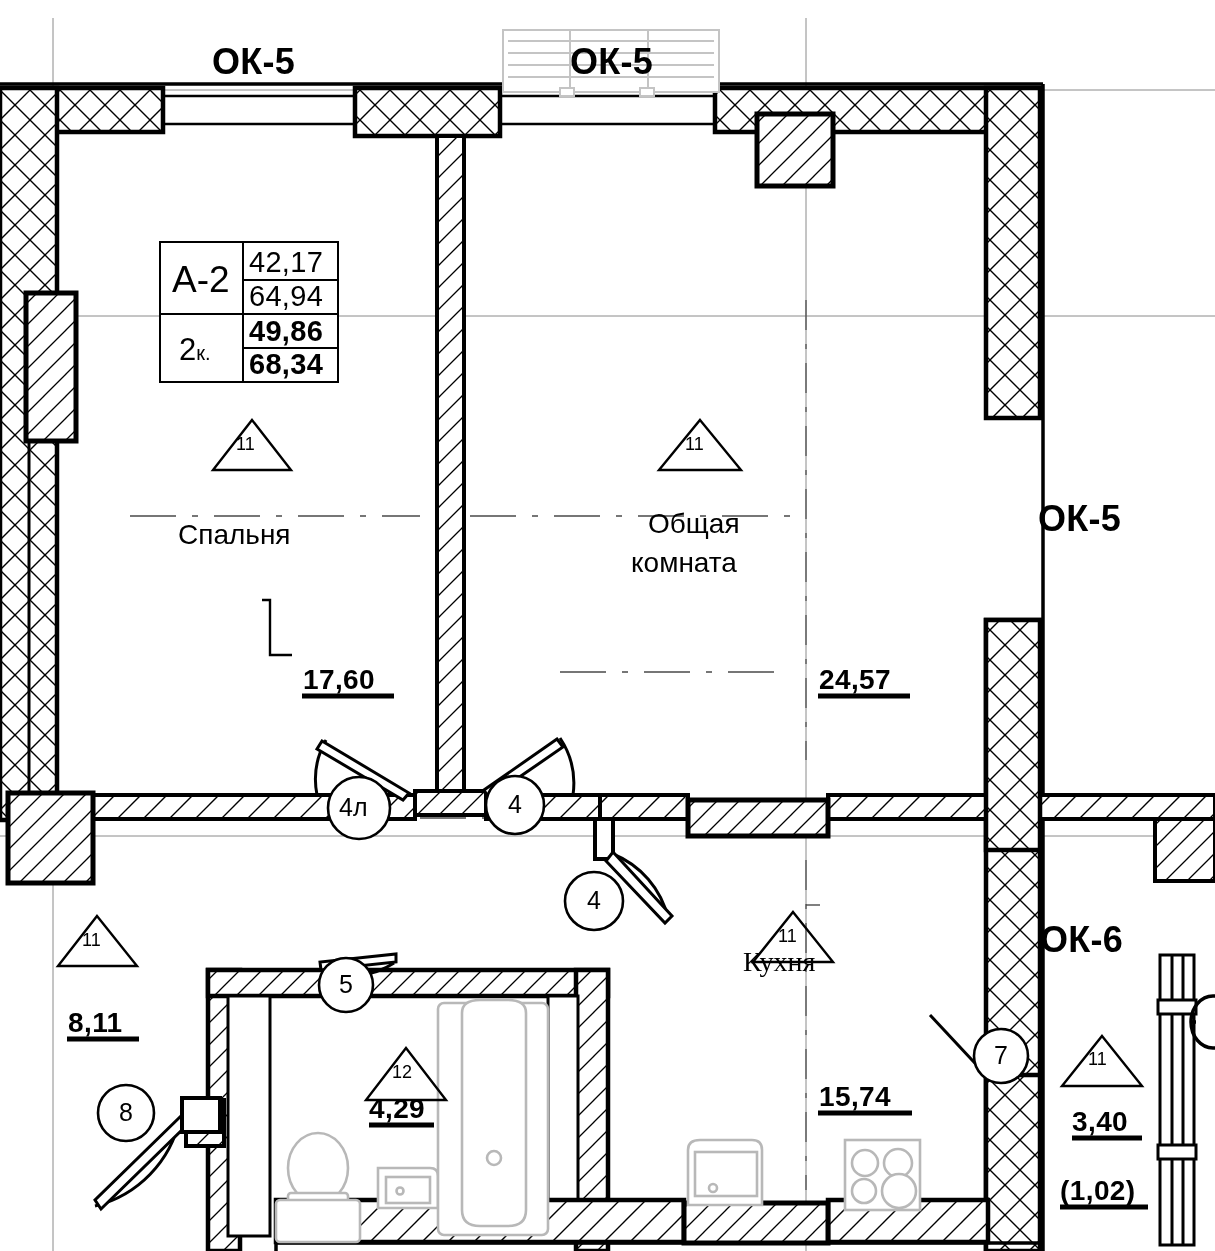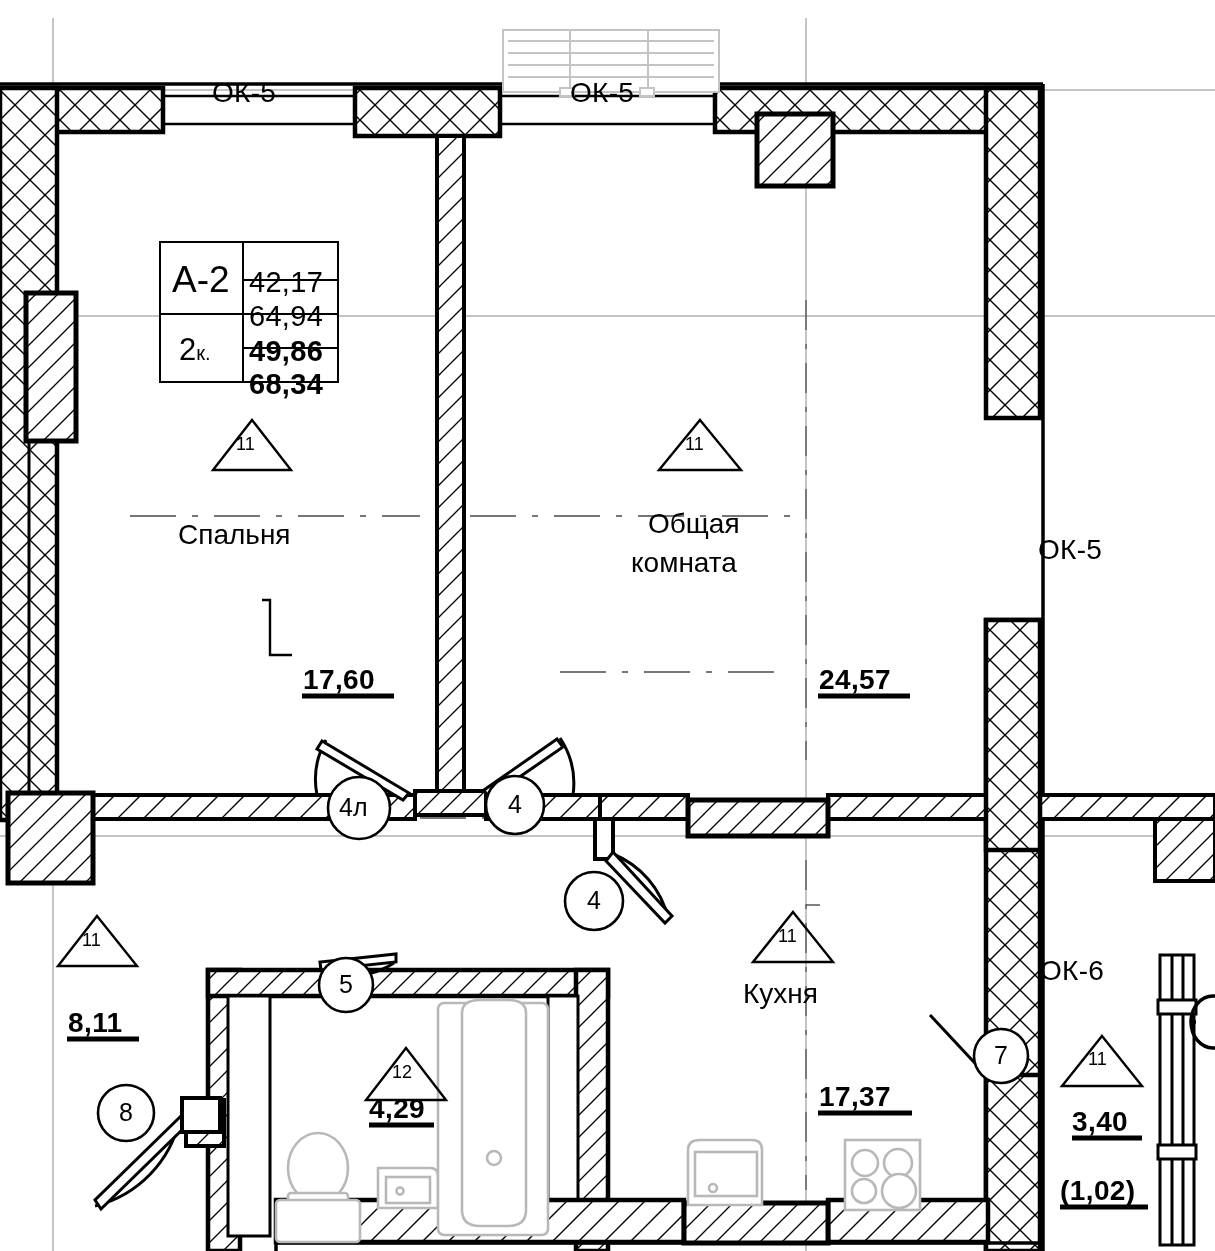--- a/index.html
+++ b/index.html
@@ -27,28 +27,28 @@
     height: 1251px;
     display: block;
   }
   .lbl {
     position: absolute;
     white-space: nowrap;
     font-family: "Liberation Sans", sans-serif;
     color: #000;
     line-height: 1;
   }
-  .win-label { font-size: 28px; font-weight: 400; letter-spacing: 0.3px; margin-top: 35px; }
+  .win-label { font-size: 36px; font-weight: 700; letter-spacing: 0.3px; }
   .room-name { font-size: 28px; font-weight: 400; text-align: center; }
   .area-val  { font-size: 28px; font-weight: 700; letter-spacing: 0.4px; }
   .tri-num   { font-size: 18px; font-weight: 400; }
   .circ-num  { font-size: 25px; font-weight: 400; }
   .tbl-code  { font-size: 37px; font-weight: 400; }
   .tbl-rooms { font-size: 31px; font-weight: 400; }
-  .tbl-num   { font-size: 29px; font-weight: 400; letter-spacing: 0.3px; margin-top: 20px; }
+  .tbl-num   { font-size: 29px; font-weight: 400; letter-spacing: 0.3px; }
   .tbl-num.bold { font-weight: 700; }
 </style>
 </head>
 <body>
 
 <div id="plan-root">
 
   <svg id="plan-svg" viewBox="0 0 1215 1251" xmlns="http://www.w3.org/2000/svg">
     <defs>
 
@@ -353,22 +353,22 @@
   <div class="lbl room-name" style="left:631px; top:549px;">комната</div>
   <div class="lbl area-val" style="left:819px; top:666px;">24,57</div>
 
   <div class="lbl tri-num" style="left:82px; top:931px;">11</div>
   <div class="lbl area-val" style="left:68px; top:1009px;">8,11</div>
 
   <div class="lbl tri-num" style="left:392px; top:1063px;">12</div>
   <div class="lbl area-val" style="left:369px; top:1095px;">4,29</div>
 
   <div class="lbl tri-num" style="left:778px; top:927px;">11</div>
-  <div class="lbl room-name" style="left:743px; top:980px;">Кухня</div>
-  <div class="lbl area-val" style="left:819px; top:1083px;">17,37</div>
+  <div class="lbl room-name" style="left:743px; top:948px;font-family:Liberation Serif, serif;">Кухня</div>
+  <div class="lbl area-val" style="left:819px; top:1083px;">15,74</div>
 
   <div class="lbl tri-num" style="left:1088px; top:1050px;">11</div>
   <div class="lbl area-val" style="left:1072px; top:1108px;">3,40</div>
   <div class="lbl area-val" style="left:1060px; top:1177px;">(1,02)</div>
 
   <div class="lbl circ-num" style="left:339px; top:795px;">4л</div>
   <div class="lbl circ-num" style="left:508px; top:792px;">4</div>
   <div class="lbl circ-num" style="left:587px; top:888px;">4</div>
   <div class="lbl circ-num" style="left:339px; top:972px;">5</div>
   <div class="lbl circ-num" style="left:994px; top:1043px;">7</div>

